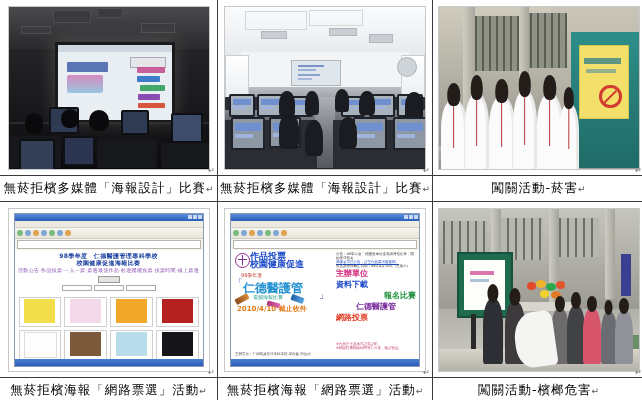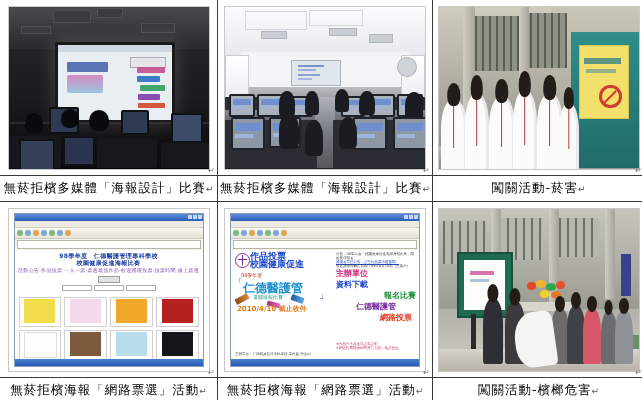--- a/index.html
+++ b/index.html
@@ -512,21 +512,21 @@
                 <p>公告：98學年度「校園健康促進電腦海報比賽」開始受理報名。</p>
                 <p class="lk">得獎名單已公告，請至作品展示區查閱。</p>
                 <p>報名及收件截止日期：99年4月10日（星期六）止。</p>
               </div>
 
               <div class="h-menu">
                 <div style="color:#d42b7b;text-align:left;">主辦單位</div>
                 <div style="color:#1b49c9;">資料下載</div>
                 <div style="color:#1f8f3c;text-align:right;">報名比賽</div>
                 <div style="color:#7a2f9f;text-align:center;">仁德醫護管</div>
-                <div style="color:#e0361f;text-align:left;margin-left:44px;">網路投票</div>
+                <div style="color:#e0361f;text-align:left;">網路投票</div>
               </div>
 
               <div class="h-tail">
                 <p>※作品尺寸及格式請見說明。</p>
                 <p>※網路投票開放時間另行公告，敬請留意。</p>
               </div>
             </div>
             <div class="bw-status"></div>
           </div>
         </div>

